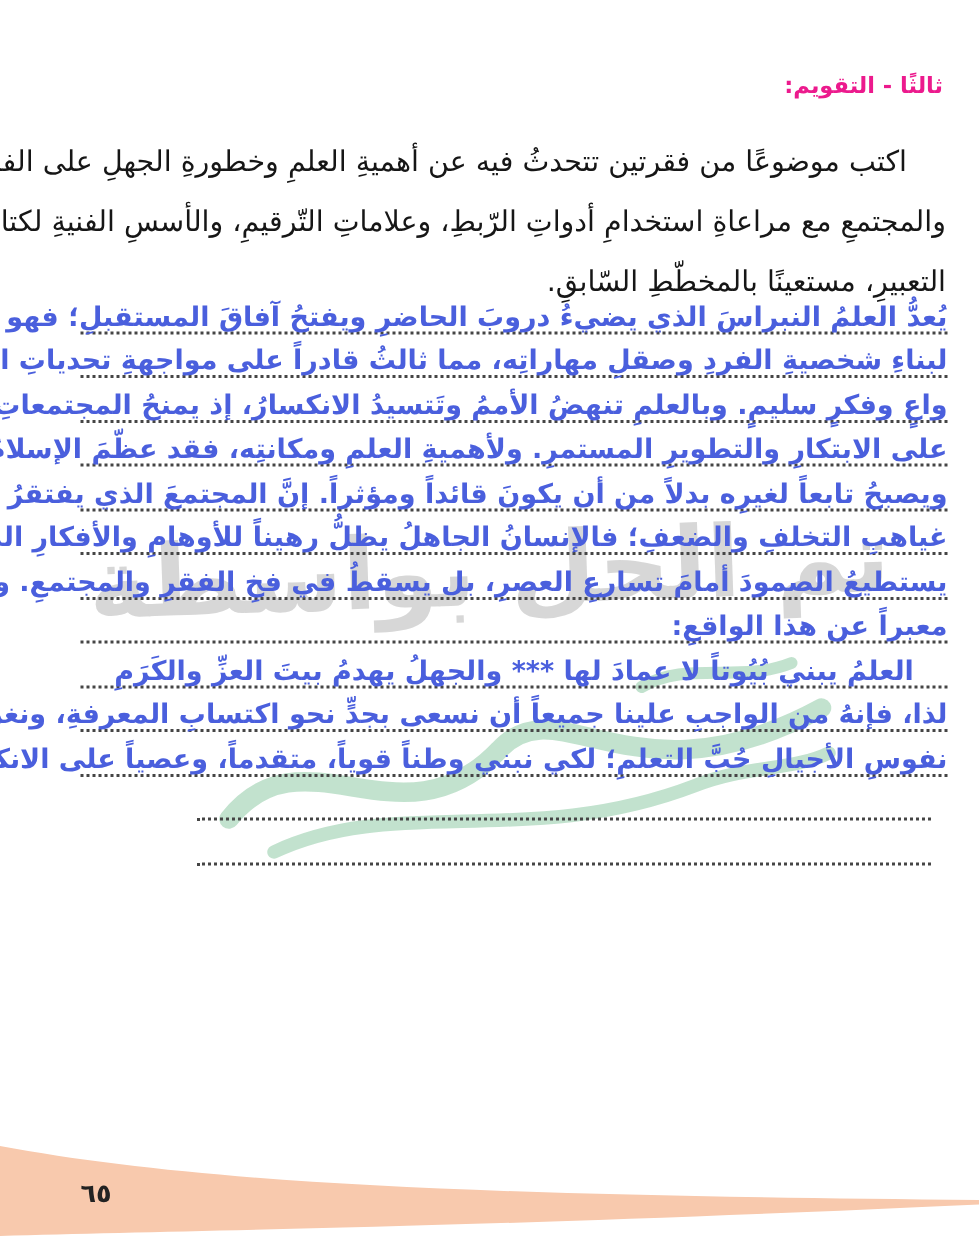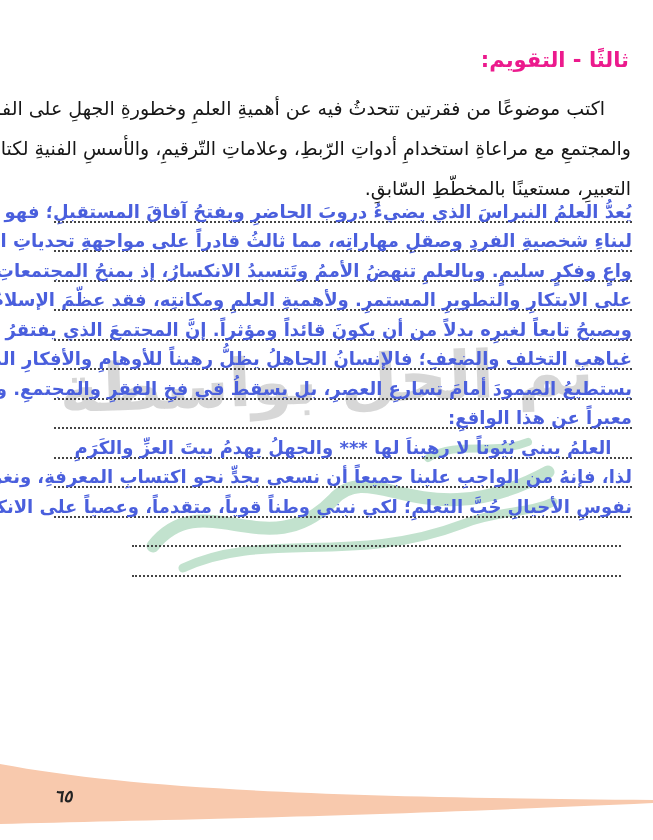--- a/index.html
+++ b/index.html
@@ -7,21 +7,21 @@
     width:653px;height:840px;
     background:#ffffff;
     font-family:"DejaVu Sans",sans-serif;
     overflow:hidden;position:relative;
   }
   .page{position:absolute;inset:0;width:653px;height:840px;background:#fff;}
 
   
   .heading{
     position:absolute;top:48px;right:24px;
-    color:#ec1a8d;font-size:21px;font-weight:bold;
+    color:#ec1a8d;font-size:15px;font-weight:bold;
     letter-spacing:0;
   }
 
   
   .instructions{
     position:absolute;top:88px;right:22px;left:48px;
     color:#161616;font-size:19px;line-height:40px;
     text-align:right;
   }
   .instructions .iline{white-space:nowrap;}
@@ -62,21 +62,21 @@
   }
   .wm-green{
     position:absolute;top:428px;left:128px;
     z-index:1;pointer-events:none;opacity:.75;
   }
 
   
   .footer-swoosh{position:absolute;left:0;top:750px;width:653px;height:90px;z-index:3;pointer-events:none;}
   .page-number{
     position:absolute;left:54px;top:786px;z-index:4;
-    color:#222;font-size:17px;font-weight:bold;font-style:italic;
+    color:#222;font-size:17px;font-weight:bold;
   }
 </style>
 </head>
 <body>
 
 <div class="page">
 
   <div class="heading">ثالثًا - التقويم:</div>
 
   <div class="instructions">
@@ -113,21 +113,21 @@
       <div class="row line-normal">
         <span class="txt">غياهبِ التخلفِ والضعفِ؛ فالإنسانُ الجاهلُ يظلُّ رهيناً للأوهامِ والأفكارِ المغلوطةِ،</span>
       </div>
       <div class="row line-normal">
         <span class="txt">يستطيعُ الصمودَ أمامَ تسارعِ العصرِ، بل يسقطُ في فخِ الفقرِ والمجتمعِ. وكما قالَ الشاعرُ</span>
       </div>
       <div class="row line-normal">
         <span class="txt">معبراً عن هذا الواقعِ:</span>
       </div>
       <div class="row line-center">
-        <span class="txt">العلمُ يبني بُيُوتاً لا رهيناَ لها *** والجهلُ يهدمُ بيتَ العزِّ والكَرَمِ</span>
+        <span class="txt">العلمُ يبني بُيُوتاً لا عمادَ لها *** والجهلُ يهدمُ بيتَ العزِّ والكَرَمِ</span>
       </div>
       <div class="row line-normal">
         <span class="txt">لذا، فإنهُ من الواجبِ علينا جميعاً أن نسعى بجدٍّ نحو اكتسابِ المعرفةِ، ونغرسَ في</span>
       </div>
       <div class="row line-normal">
         <span class="txt">نفوسِ الأجيالِ حُبَّ التعلمِ؛ لكي نبني وطناً قوياً، متقدماً، وعصياً على الانكسارِ.</span>
       </div>
       <div class="row line-empty">
         <span class="txt"></span>
       </div>

